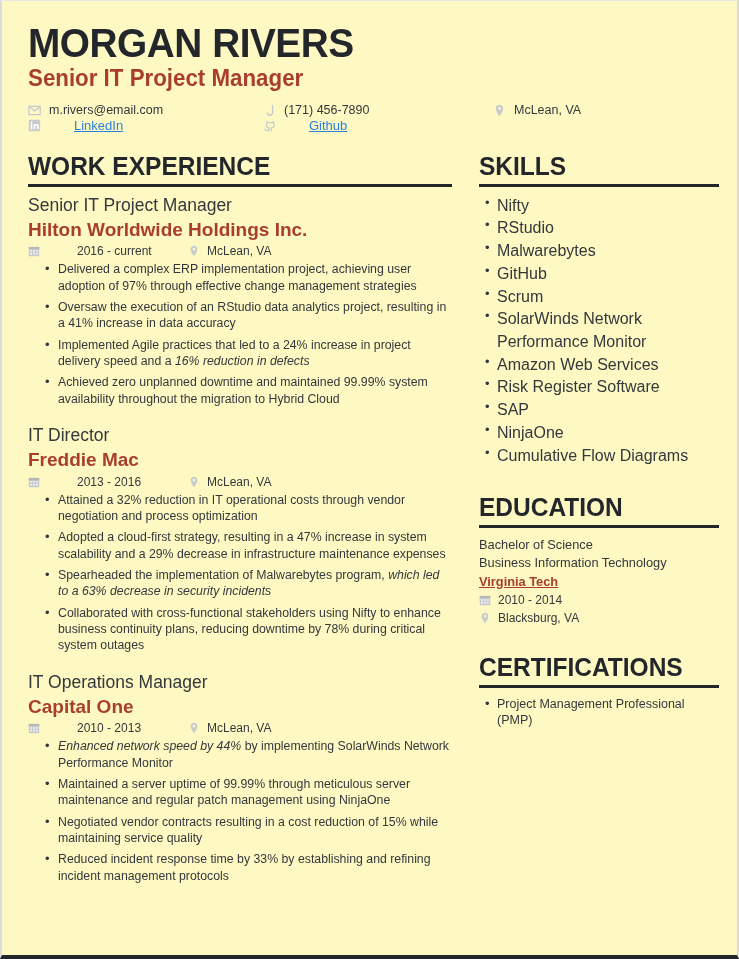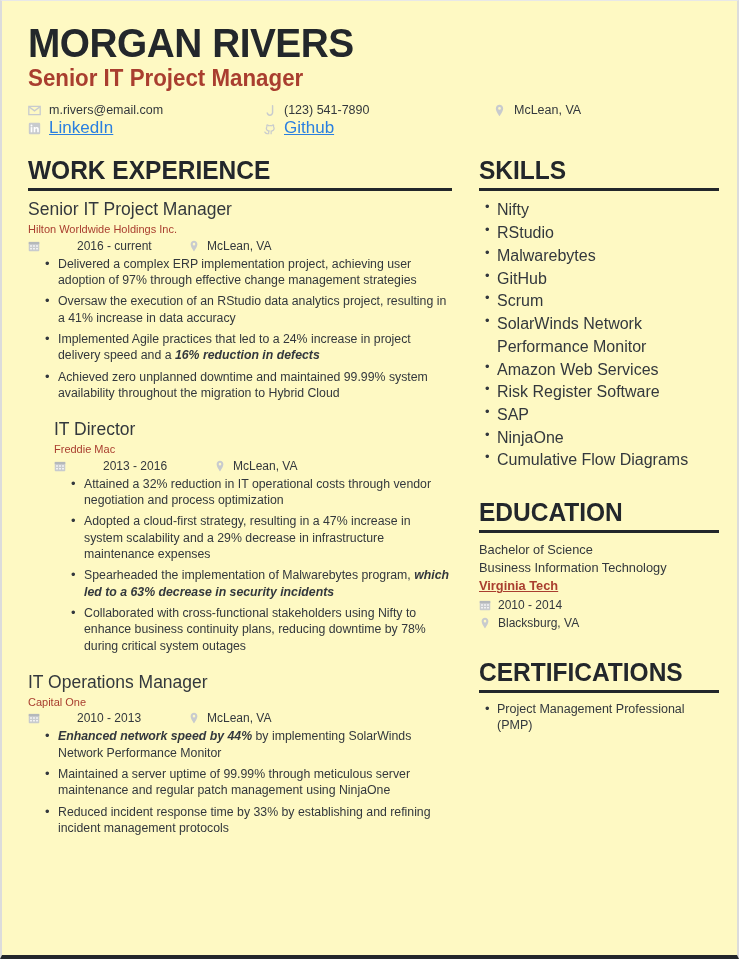--- a/index.html
+++ b/index.html
@@ -72,21 +72,22 @@
     margin-right: 6px;
     display: inline-flex;
     align-items: center;
     justify-content: flex-start;
     color: #c8cbce;
   }
   .contact-cell .ic svg { display: block; }
   .contact-cell a {
     color: #2a7fe0;
     text-decoration: underline;
-    font-size: 17px;
+    font-size: 13px;
+    margin-left: 25px;
   }
 
   
   .columns {
     display: flex;
     align-items: flex-start;
     margin-top: 18px;
   }
   .col-left { width: 424px; }
   .col-gap  { width: 27px; min-width: 27px; }
@@ -117,22 +118,22 @@
   .job { margin-bottom: 14px; }
   .job:last-child { margin-bottom: 0; }
   .job-title {
     font-size: 17.5px;
     font-weight: normal;
     color: #33383d;
     line-height: 1.25;
     margin: 0 0 1px 0;
   }
   .job-company {
-    font-size: 11px;
-    font-weight: normal;
+    font-size: 19px;
+    font-weight: bold;
     color: #a93e2f;
     line-height: 1.3;
     margin: 0 0 2px 0;
   }
   .job-meta {
     display: flex;
     align-items: center;
     font-size: 12px;
     color: #33383d;
     margin-bottom: 3px;
@@ -160,21 +161,21 @@
   ul.bullets li:last-child { margin-bottom: 0; }
   ul.bullets li::before {
     content: "\2022";
     position: absolute;
     left: -13px;
     top: -1px;
     font-size: 13px;
     color: #33383d;
   }
   ul.bullets li b {
-    font-weight: bold;
+    font-weight: normal;
     font-style: italic;
   }
 
   
   ul.plainlist {
     margin: 0;
     padding: 0 0 0 18px;
     list-style: none;
   }
   ul.plainlist li {
@@ -259,21 +260,21 @@
           </span>
           <span>m.rivers@email.com</span>
         </div>
 
         <div class="contact-cell">
           <span class="ic">
             <svg width="13" height="13" viewBox="0 0 16 16" fill="currentColor">
                 <path d="M11.6 1.2c.6 0 1.1.5 1.1 1.1v8.3c0 2.3-1.9 4.2-4.2 4.2-2.3 0-4.2-1.9-4.2-4.2h1.8c0 1.3 1.1 2.4 2.4 2.4s2.4-1.1 2.4-2.4V2.3c0-.6.1-1.1.7-1.1z"></path>
               </svg>
           </span>
-          <span>(123) 541-7890</span>
+          <span>(171) 456-7890</span>
         </div>
 
         <div class="contact-cell">
           <span class="ic">
             <svg width="13" height="13" viewBox="0 0 16 16" fill="currentColor">
                 <path d="M8 1C5.5 1 3.5 3 3.5 5.5 3.5 9 8 15 8 15s4.5-6 4.5-9.5C12.5 3 10.5 1 8 1zm0 6.2a1.7 1.7 0 110-3.4 1.7 1.7 0 010 3.4z"></path>
               </svg>
           </span>
           <span>McLean, VA</span>
         </div>
@@ -343,21 +344,21 @@
               </span>
             </div>
             <ul class="bullets">
               <li><span>Delivered a complex ERP implementation project, achieving user adoption of 97% through effective change management strategies</span><b></b><span></span></li>
               <li><span>Oversaw the execution of an RStudio data analytics project, resulting in a 41% increase in data accuracy</span><b></b><span></span></li>
               <li><span>Implemented Agile practices that led to a 24% increase in project delivery speed and a </span><b>16% reduction in defects</b><span></span></li>
               <li><span>Achieved zero unplanned downtime and maintained 99.99% system availability throughout the migration to Hybrid Cloud</span><b></b><span></span></li>
             </ul>
           </div>
 
-          <div class="job" style="margin-top:18px;margin-left:26px;">
+          <div class="job" style="margin-top:18px;">
             <div class="job-title">IT Director</div>
             <div class="job-company">Freddie Mac</div>
             <div class="job-meta">
               <span class="meta-date">
                 <span class="ic">
                   <svg width="12" height="12" viewBox="0 0 16 16" fill="currentColor">
                       <rect x="1" y="2.5" width="14" height="12.5" rx="1"></rect>
                       <rect x="1" y="2.5" width="14" height="3" fill="#b4b8bb"></rect>
                       <g fill="#ffffff">
                         <rect x="3" y="7" width="2" height="2"></rect>
@@ -414,20 +415,21 @@
                   <svg width="12" height="12" viewBox="0 0 16 16" fill="currentColor">
                       <path d="M8 1C5.5 1 3.5 3 3.5 5.5 3.5 9 8 15 8 15s4.5-6 4.5-9.5C12.5 3 10.5 1 8 1zm0 6.2a1.7 1.7 0 110-3.4 1.7 1.7 0 010 3.4z"></path>
                     </svg>
                 </span>
                 <span>McLean, VA</span>
               </span>
             </div>
             <ul class="bullets">
               <li><span></span><b>Enhanced network speed by 44%</b><span> by implementing SolarWinds Network Performance Monitor</span></li>
               <li><span>Maintained a server uptime of 99.99% through meticulous server maintenance and regular patch management using NinjaOne</span><b></b><span></span></li>
+              <li><span>Negotiated vendor contracts resulting in a cost reduction of 15% while maintaining service quality</span><b></b><span></span></li>
               <li><span>Reduced incident response time by 33% by establishing and refining incident management protocols</span><b></b><span></span></li>
             </ul>
           </div>
 
         </div>
       </div>
 
       <div class="col-gap"></div>
 
       <div class="col-right">

